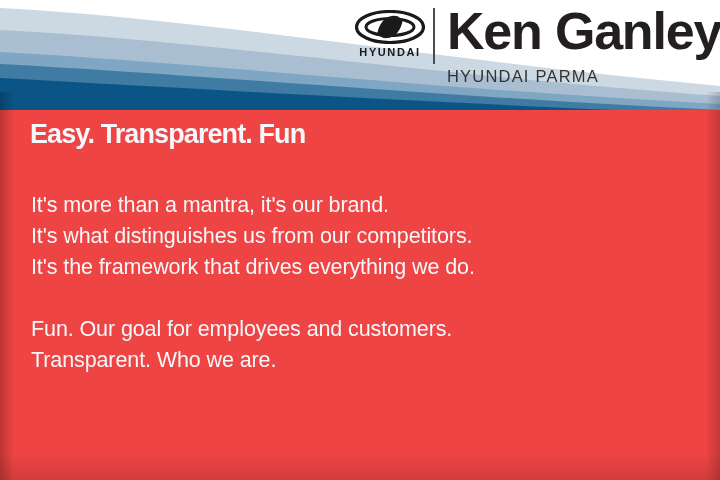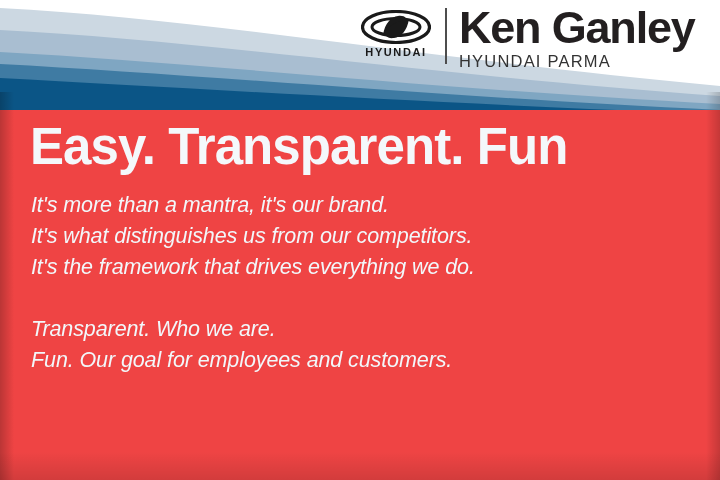--- a/index.html
+++ b/index.html
@@ -66,33 +66,33 @@
     margin: 2px 12px 0 8px;
     flex: none;
   }
   .ganley-block {
     display: flex;
     flex-direction: column;
     justify-content: flex-start;
     padding-top: 0px;
   }
   .ganley-name {
-    font-size: 45px;
+    font-size: 52px;
     font-weight: bold;
     color: #231f20;
     line-height: 0.98;
     letter-spacing: -1.2px;
     white-space: nowrap;
   }
   .ganley-sub {
     font-size: 16.5px;
     color: #333333;
     letter-spacing: 1.2px;
     line-height: 1;
-    margin-top: 3px;
+    margin-top: 11px;
     white-space: nowrap;
   }
 
   
   .body-blue {
     position: absolute;
     left: 0; top: 92px;
     width: 720px; height: 388px;
     z-index: 2;
   }
@@ -104,21 +104,21 @@
       linear-gradient(to right, rgba(0,0,0,0.22) 0px, rgba(0,0,0,0.0) 14px,
                       rgba(0,0,0,0.0) 706px, rgba(0,0,0,0.18) 720px),
       linear-gradient(to bottom, rgba(0,0,0,0) 360px, rgba(0,0,0,0.12) 388px);
     pointer-events: none;
   }
 
   .headline {
     position: absolute;
     left: 30px;
     top: 121px;
-    font-size: 51px;
+    font-size: 27px;
     font-weight: bold;
     color: #f4f8fb;
     letter-spacing: -0.9px;
     line-height: 1;
     white-space: nowrap;
     z-index: 4;
     text-align: right;
   }
 
   .copy {
@@ -126,21 +126,20 @@
     left: 31px;
     top: 190px;
     z-index: 4;
   }
   .copy-line {
     font-size: 21.5px;
     color: #f2f7fa;
     line-height: 31px;
     letter-spacing: -0.1px;
     white-space: nowrap;
-    font-style: italic;
   }
   .copy-gap { height: 31px; }
 </style>
 </head>
 <body>
 
 <div id="ad">
 
   <div class="header-white">
     <svg class="wave-svg" viewBox="0 0 720 115" preserveAspectRatio="none">
@@ -175,17 +174,17 @@
     </div>
   </div>
 
   <div class="headline">Easy. Transparent. Fun</div>
 
   <div class="copy">
     <div class="copy-line">It's more than a mantra, it's our brand.</div>
     <div class="copy-line">It's what distinguishes us from our competitors.</div>
     <div class="copy-line">It's the framework that drives everything we do.</div>
     <div class="copy-gap"></div>
+    <div class="copy-line">Fun. Our goal for employees and customers.</div>
     <div class="copy-line">Transparent. Who we are.</div>
-    <div class="copy-line">Fun. Our goal for employees and customers.</div>
   </div>
 
 </div>
 
 </body></html>

